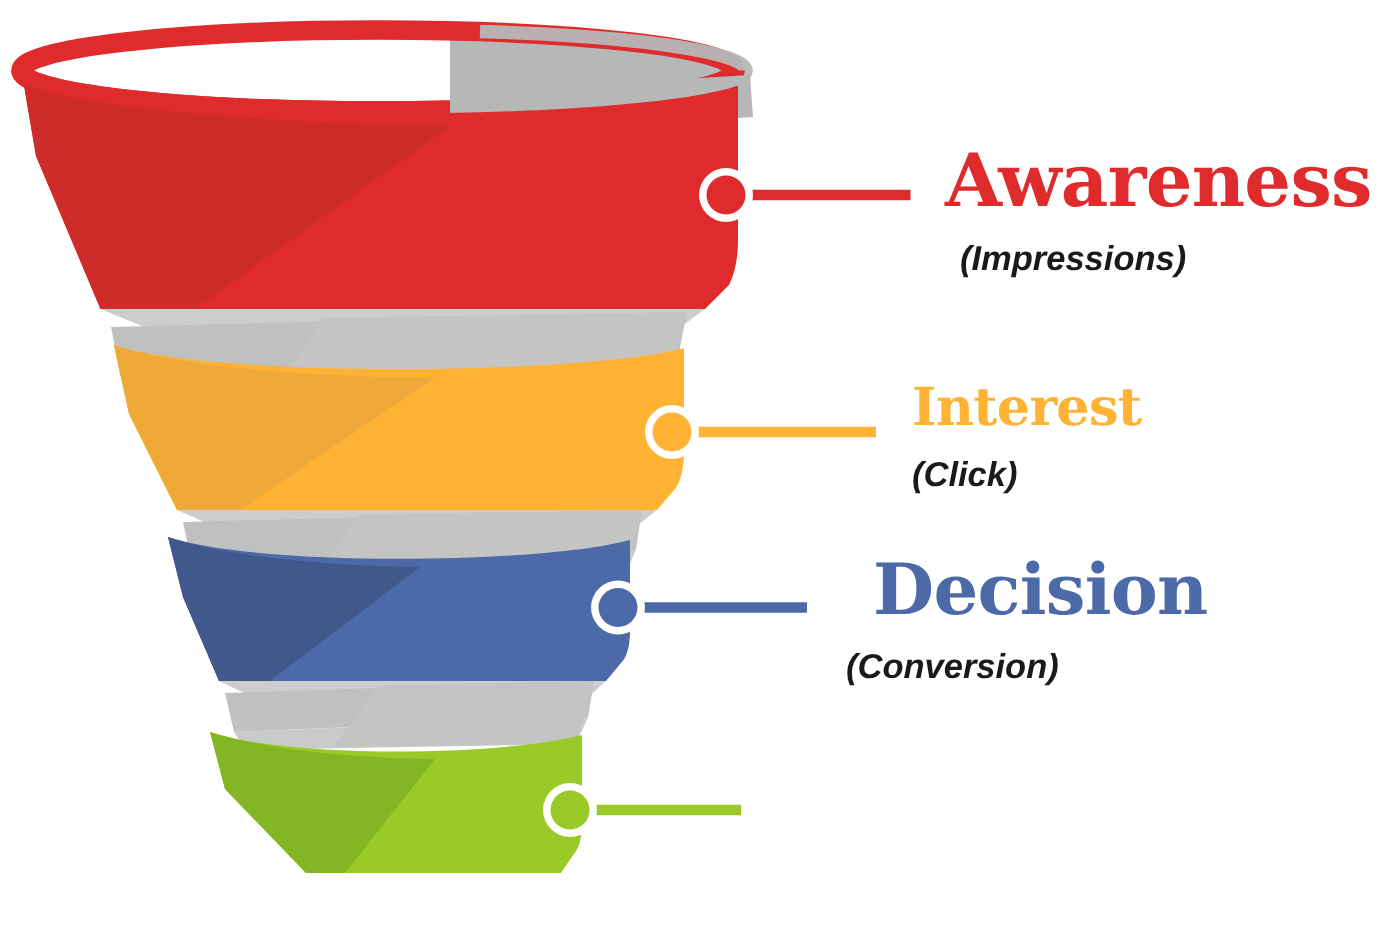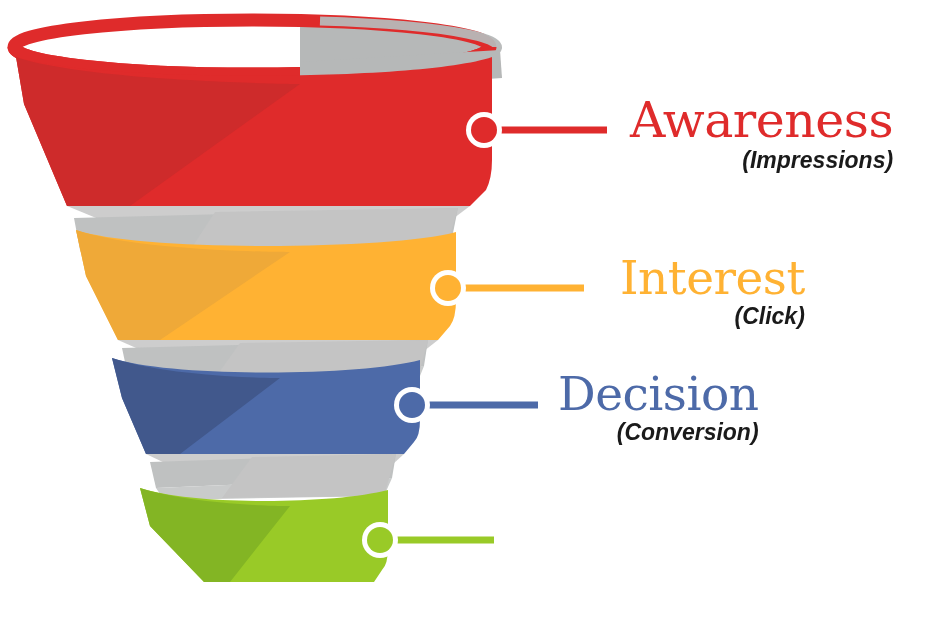--- a/index.html
+++ b/index.html
@@ -30,45 +30,45 @@
   }
   .stage-label {
     position: absolute;
     text-align: left;
     line-height: 1;
     white-space: nowrap;
   }
   .stage-title {
     display: block;
     font-family: "DejaVu Serif", "Liberation Serif", serif;
-    font-weight: normal;
+    font-weight: bold;
     font-size: 49px;
     letter-spacing: -0.5px;
     line-height: 1.02;
   }
   .stage-sub {
     display: block;
     font-family: "Liberation Sans", sans-serif;
     font-weight: bold;
     font-style: italic;
     font-size: 23px;
     color: #1a1a1a;
-    margin-top: 3px;
-    text-align: right;
+    margin-top: 15px;
+    text-align: left;
   }
   #label-awareness { left: 630px; top: 96px; }
   #label-awareness .stage-title { color: #DF2B2B; }
   #label-awareness .stage-sub   { padding-left: 10px; }
 
   #label-interest  { left: 608px; top: 254px; }
-  #label-interest .stage-title  { color: #FFB233; font-size: 47px; margin-left: 12px; }
+  #label-interest .stage-title  { color: #FFB233; font-size: 35px; }
   #label-interest .stage-sub    { padding-left: 0px; }
 
   #label-decision  { left: 558px; top: 370px; }
-  #label-decision .stage-title  { color: #4D6AA8; font-size: 47px; }
+  #label-decision .stage-title  { color: #4D6AA8; font-size: 47px; margin-left: 24px; }
   #label-decision .stage-sub    { padding-left: 6px; }
 
   #label-action    { left: 516px; top: 505px; }
   #label-action .stage-title    { color: #99CA27; font-size: 47px; }
   #label-action .stage-sub      { padding-left: 6px; }
 </style>
 </head>
 <body>
 
 <div id="funnel-diagram">

